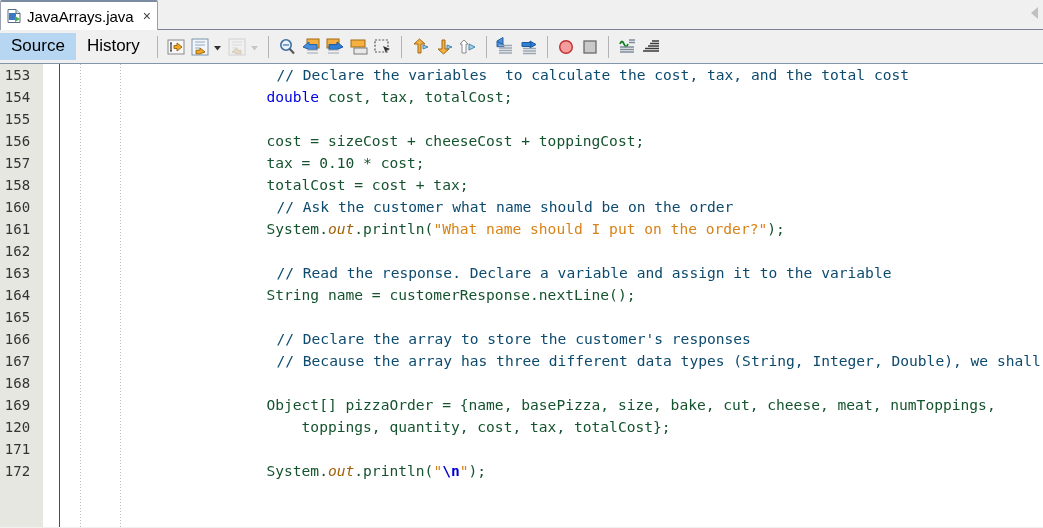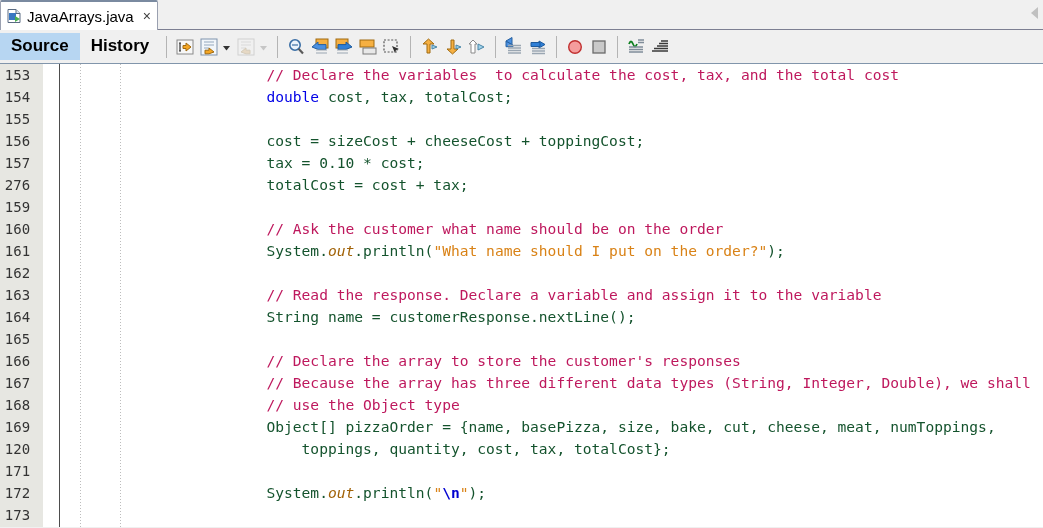--- a/index.html
+++ b/index.html
@@ -78,21 +78,20 @@
 
   
   .toolbar {
     position: relative;
     height: 34px;
     background: #f0f0f0;
     border-bottom: 1px solid #8195ab;
     box-sizing: border-box;
     display: flex;
     align-items: center;
-    font-weight: bold;
   }
   .view-tab {
     font-size: 17px;
     color: #000000;
     padding: 3px 11px 4px 11px;
     margin-top: -1px;
     white-space: nowrap;
     font-family: "Liberation Sans", sans-serif;
   }
   .view-tab.selected {
@@ -190,21 +189,21 @@
   .codetext {
     position: absolute;
     left: 161px;
     top: 0;
     font-family: "DejaVu Sans Mono", monospace;
     font-size: 14.6px;
     line-height: 22px;
     color: #000000;
     white-space: pre;
   }
-  .tok-comment { color: #be185d; }
+  .tok-comment { color: #0c4a6e; margin-left: 10px; }
   .tok-keyword { color: #0000e6; }
   .tok-string  { color: #d98216; }
   .tok-field   { color: #a16207; font-style: italic; }
   .tok-escape  { color: #0000d0; font-weight: bold; }
   .tok-plain   { color: #14532d; }
 </style>
 </head>
 <body>
 
 <div id="app">
@@ -372,32 +371,30 @@
     <div class="gutter-white"></div>
     <div class="gutter-line"></div>
     <div class="indent-guide ig1"></div>
     <div class="indent-guide ig2"></div>
     <div class="code-rows" id="code-rows">
         <div class="row"><span class="lineno">153</span><span class="codetext"><span class="tok-plain">            </span><span class="tok-comment">// Declare the variables  to calculate the cost, tax, and the total cost</span></span></div>
         <div class="row"><span class="lineno">154</span><span class="codetext"><span class="tok-plain">            </span><span class="tok-keyword">double</span><span class="tok-plain"> cost, tax, totalCost;</span></span></div>
         <div class="row"><span class="lineno">155</span><span class="codetext"></span></div>
         <div class="row"><span class="lineno">156</span><span class="codetext"><span class="tok-plain">            cost = sizeCost + cheeseCost + toppingCost;</span></span></div>
         <div class="row"><span class="lineno">157</span><span class="codetext"><span class="tok-plain">            tax = 0.10 * cost;</span></span></div>
-        <div class="row"><span class="lineno">276</span><span class="codetext"><span class="tok-plain">            totalCost = cost + tax;</span></span></div>
-        <div class="row"><span class="lineno">159</span><span class="codetext"></span></div>
+        <div class="row"><span class="lineno">158</span><span class="codetext"><span class="tok-plain">            totalCost = cost + tax;</span></span></div>
         <div class="row"><span class="lineno">160</span><span class="codetext"><span class="tok-plain">            </span><span class="tok-comment">// Ask the customer what name should be on the order</span></span></div>
         <div class="row"><span class="lineno">161</span><span class="codetext"><span class="tok-plain">            System.</span><span class="tok-field">out</span><span class="tok-plain">.println(</span><span class="tok-string">"What name should I put on the order?"</span><span class="tok-plain">);</span></span></div>
         <div class="row"><span class="lineno">162</span><span class="codetext"></span></div>
         <div class="row"><span class="lineno">163</span><span class="codetext"><span class="tok-plain">            </span><span class="tok-comment">// Read the response. Declare a variable and assign it to the variable</span></span></div>
         <div class="row"><span class="lineno">164</span><span class="codetext"><span class="tok-plain">            String name = customerResponse.nextLine();</span></span></div>
         <div class="row"><span class="lineno">165</span><span class="codetext"></span></div>
         <div class="row"><span class="lineno">166</span><span class="codetext"><span class="tok-plain">            </span><span class="tok-comment">// Declare the array to store the customer's responses</span></span></div>
         <div class="row"><span class="lineno">167</span><span class="codetext"><span class="tok-plain">            </span><span class="tok-comment">// Because the array has three different data types (String, Integer, Double), we shall</span></span></div>
-        <div class="row"><span class="lineno">168</span><span class="codetext"><span class="tok-plain">            </span><span class="tok-comment">// use the Object type</span></span></div>
+        <div class="row"><span class="lineno">168</span><span class="codetext"><span class="tok-plain">            </span></span></div>
         <div class="row"><span class="lineno">169</span><span class="codetext"><span class="tok-plain">            Object[] pizzaOrder = {name, basePizza, size, bake, cut, cheese, meat, numToppings,</span></span></div>
         <div class="row"><span class="lineno">120</span><span class="codetext"><span class="tok-plain">                toppings, quantity, cost, tax, totalCost};</span></span></div>
         <div class="row"><span class="lineno">171</span><span class="codetext"></span></div>
         <div class="row"><span class="lineno">172</span><span class="codetext"><span class="tok-plain">            System.</span><span class="tok-field">out</span><span class="tok-plain">.println(</span><span class="tok-string">"</span><span class="tok-escape">\n</span><span class="tok-string">"</span><span class="tok-plain">);</span></span></div>
-        <div class="row"><span class="lineno">173</span><span class="codetext"></span></div>
       </div>
   </div>
 
 </div>
 
 </body></html>

